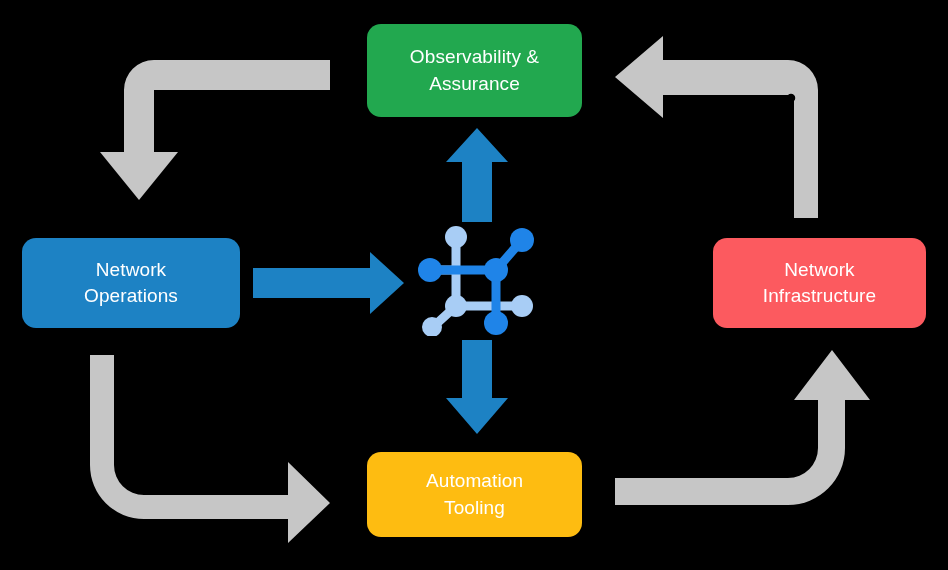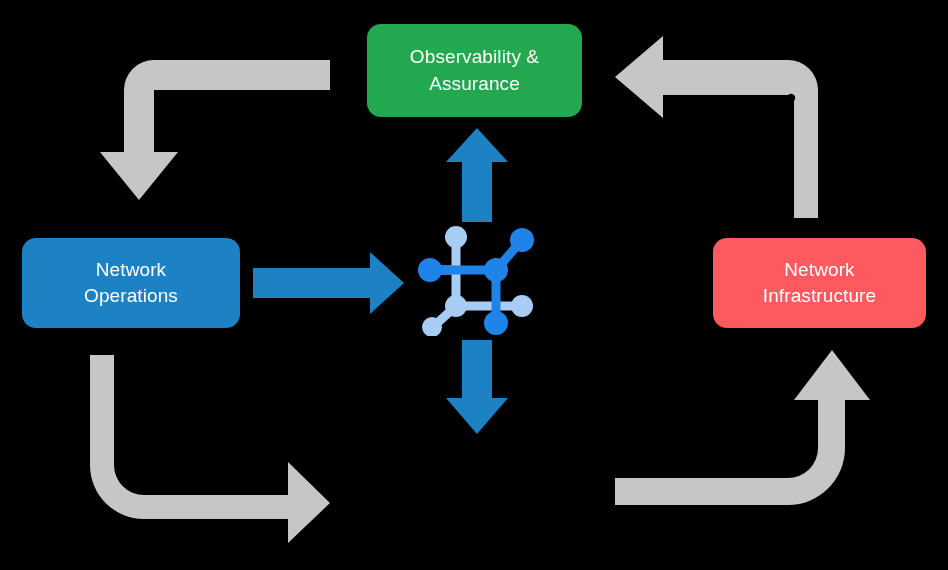--- a/index.html
+++ b/index.html
@@ -133,14 +133,18 @@
   <div class="node-box" id="box-network-operations" style="background: rgb(29, 130, 196); color: rgb(255, 255, 255);">
     <span class="node-label">Network
 Operations</span>
   </div>
 
   <div class="node-box" id="box-network-infrastructure" style="background: rgb(252, 90, 95); color: rgb(255, 255, 255);">
     <span class="node-label">Network
 Infrastructure</span>
   </div>
 
+  <div class="node-box" id="box-automation" style="background: rgb(254, 188, 17); color: rgb(255, 255, 255);">
+    <span class="node-label">Automation
+Tooling</span>
+  </div>
 
 </div>
 
 </body></html>

